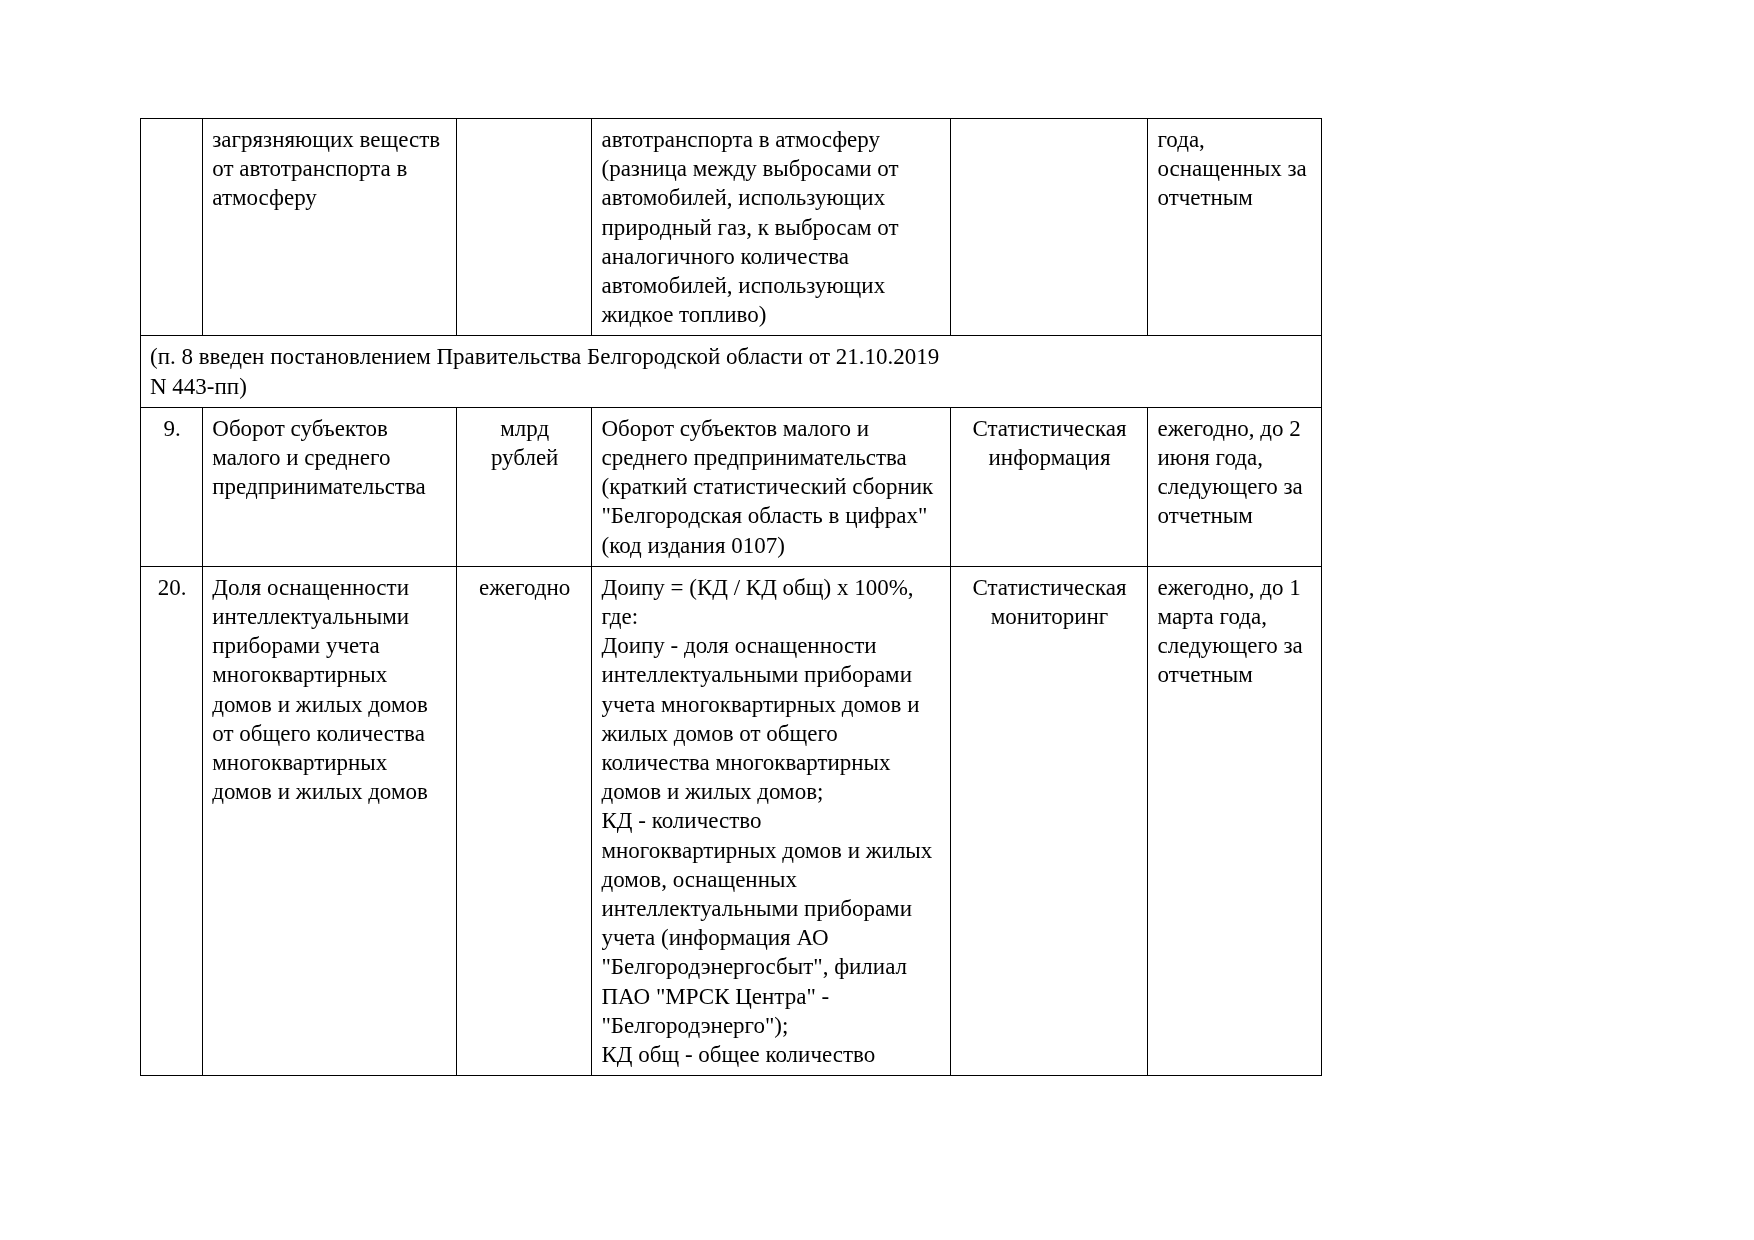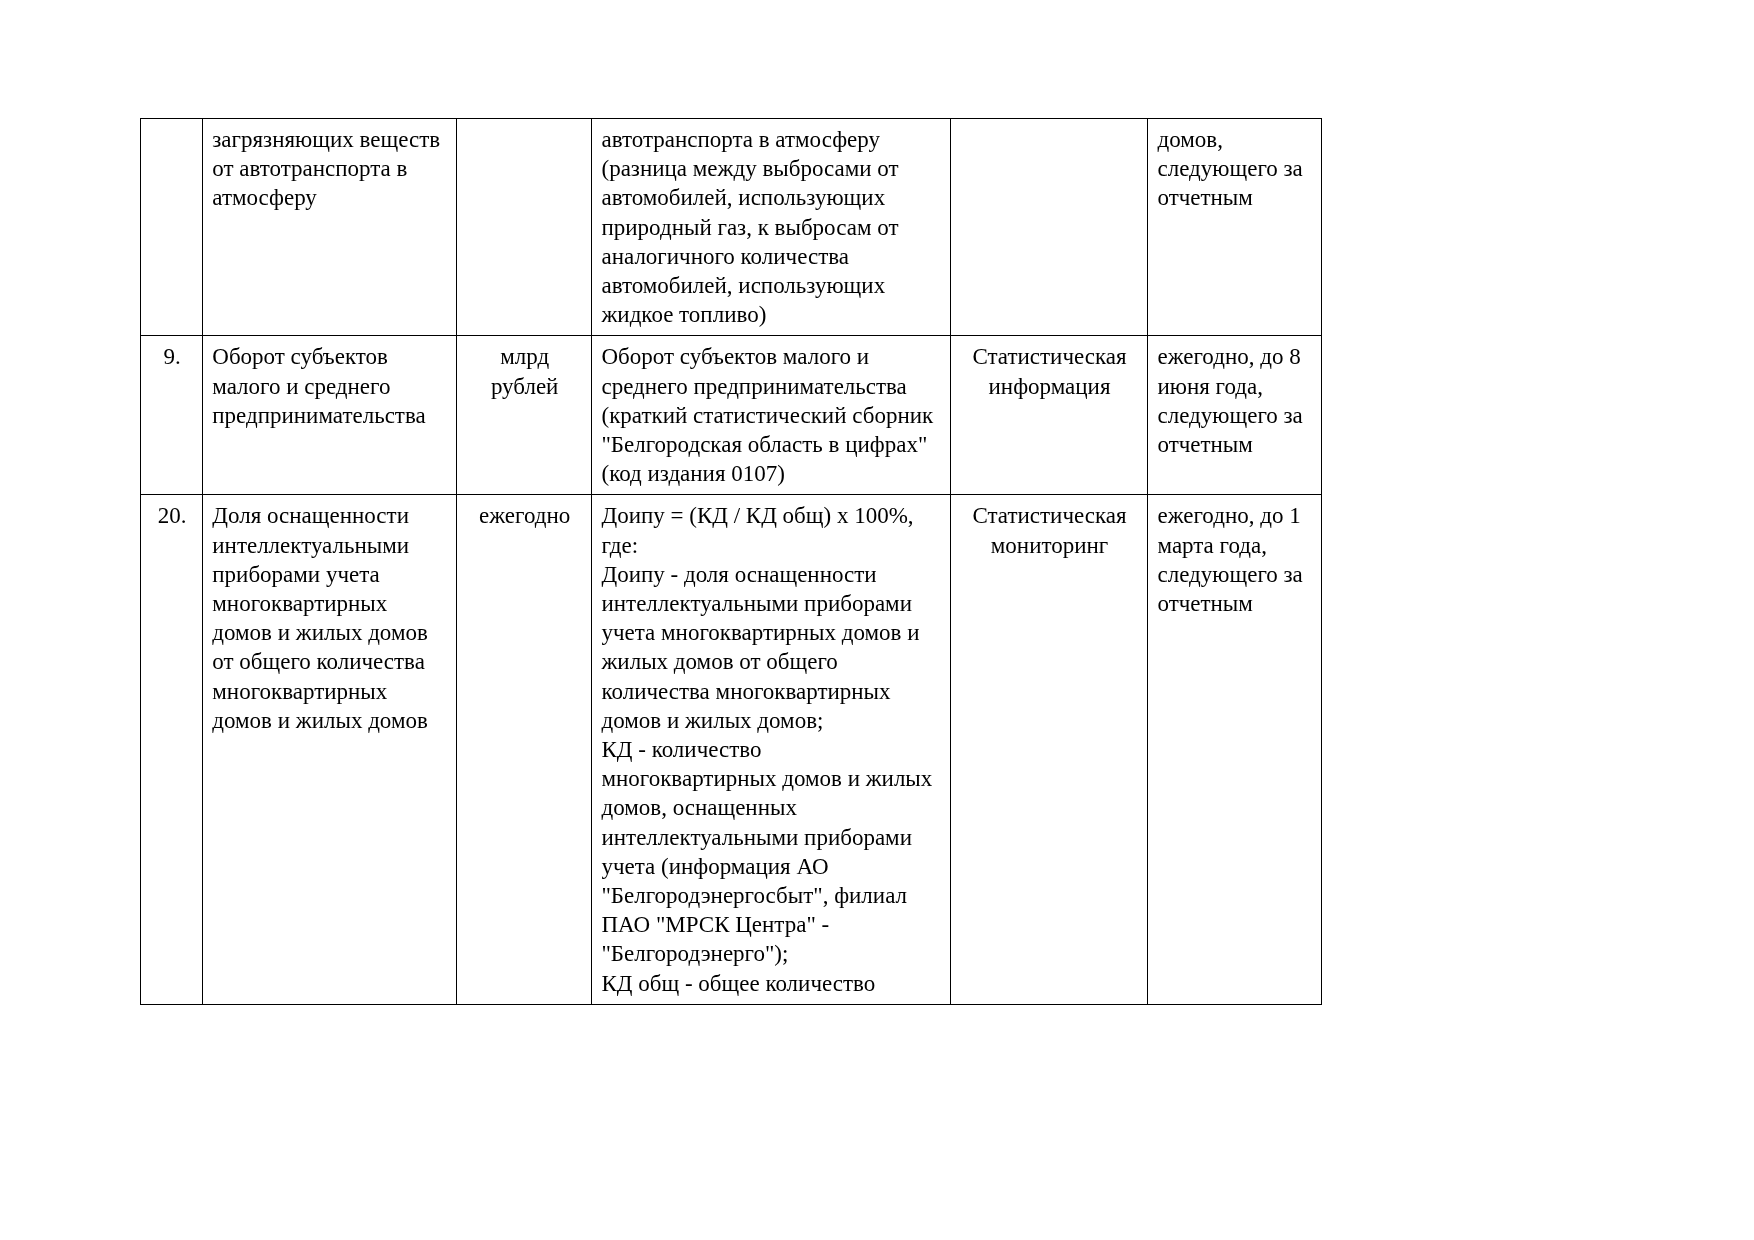--- a/index.html
+++ b/index.html
@@ -62,31 +62,35 @@
       <col class="c-source">
       <col class="c-term">
     </colgroup>
     <tbody>
       <tr class="top-row">
         <td class="cell-center"></td>
         <td class="txt">загрязняющих веществ от автотранспорта в атмосферу</td>
         <td class="cell-center"></td>
         <td class="txt">автотранспорта в атмосферу (разница между выбросами от автомобилей, использующих природный газ, к выбросам от аналогичного количества автомобилей, использующих жидкое топливо)</td>
         <td class="cell-center"></td>
-        <td class="txt">домов, следующего за отчетным</td>
+        <td class="txt">года, оснащенных за отчетным</td>
       </tr>
 
+      <tr>
+        <td class="note-cell txt" colspan="6">(п. 8 введен постановлением Правительства Белгородской области от 21.10.2019
+N 443-пп)</td>
+      </tr>
 
       <tr>
         <td class="cell-center">9.</td>
         <td class="txt">Оборот субъектов малого и среднего предпринимательства</td>
         <td class="cell-center">млрд рублей</td>
         <td class="txt">Оборот субъектов малого и среднего предпринимательства (краткий статистический сборник "Белгородская область в цифрах" (код издания 0107)</td>
         <td class="cell-center">Статистическая информация</td>
-        <td class="txt">ежегодно, до 8 июня года, следующего за отчетным</td>
+        <td class="txt">ежегодно, до 2 июня года, следующего за отчетным</td>
       </tr>
 
 
       <tr>
         <td class="cell-center">20.</td>
         <td class="txt">Доля оснащенности интеллектуальными приборами учета многоквартирных домов и жилых домов от общего количества многоквартирных домов и жилых домов</td>
         <td class="cell-center">ежегодно</td>
         <td class="txt">Доипу = (КД / КД общ) x 100%, где:
 Доипу - доля оснащенности интеллектуальными приборами учета многоквартирных домов и жилых домов от общего количества многоквартирных домов и жилых домов;
 КД - количество многоквартирных домов и жилых домов, оснащенных интеллектуальными приборами учета (информация АО "Белгородэнергосбыт", филиал ПАО "МРСК Центра" - "Белгородэнерго");

